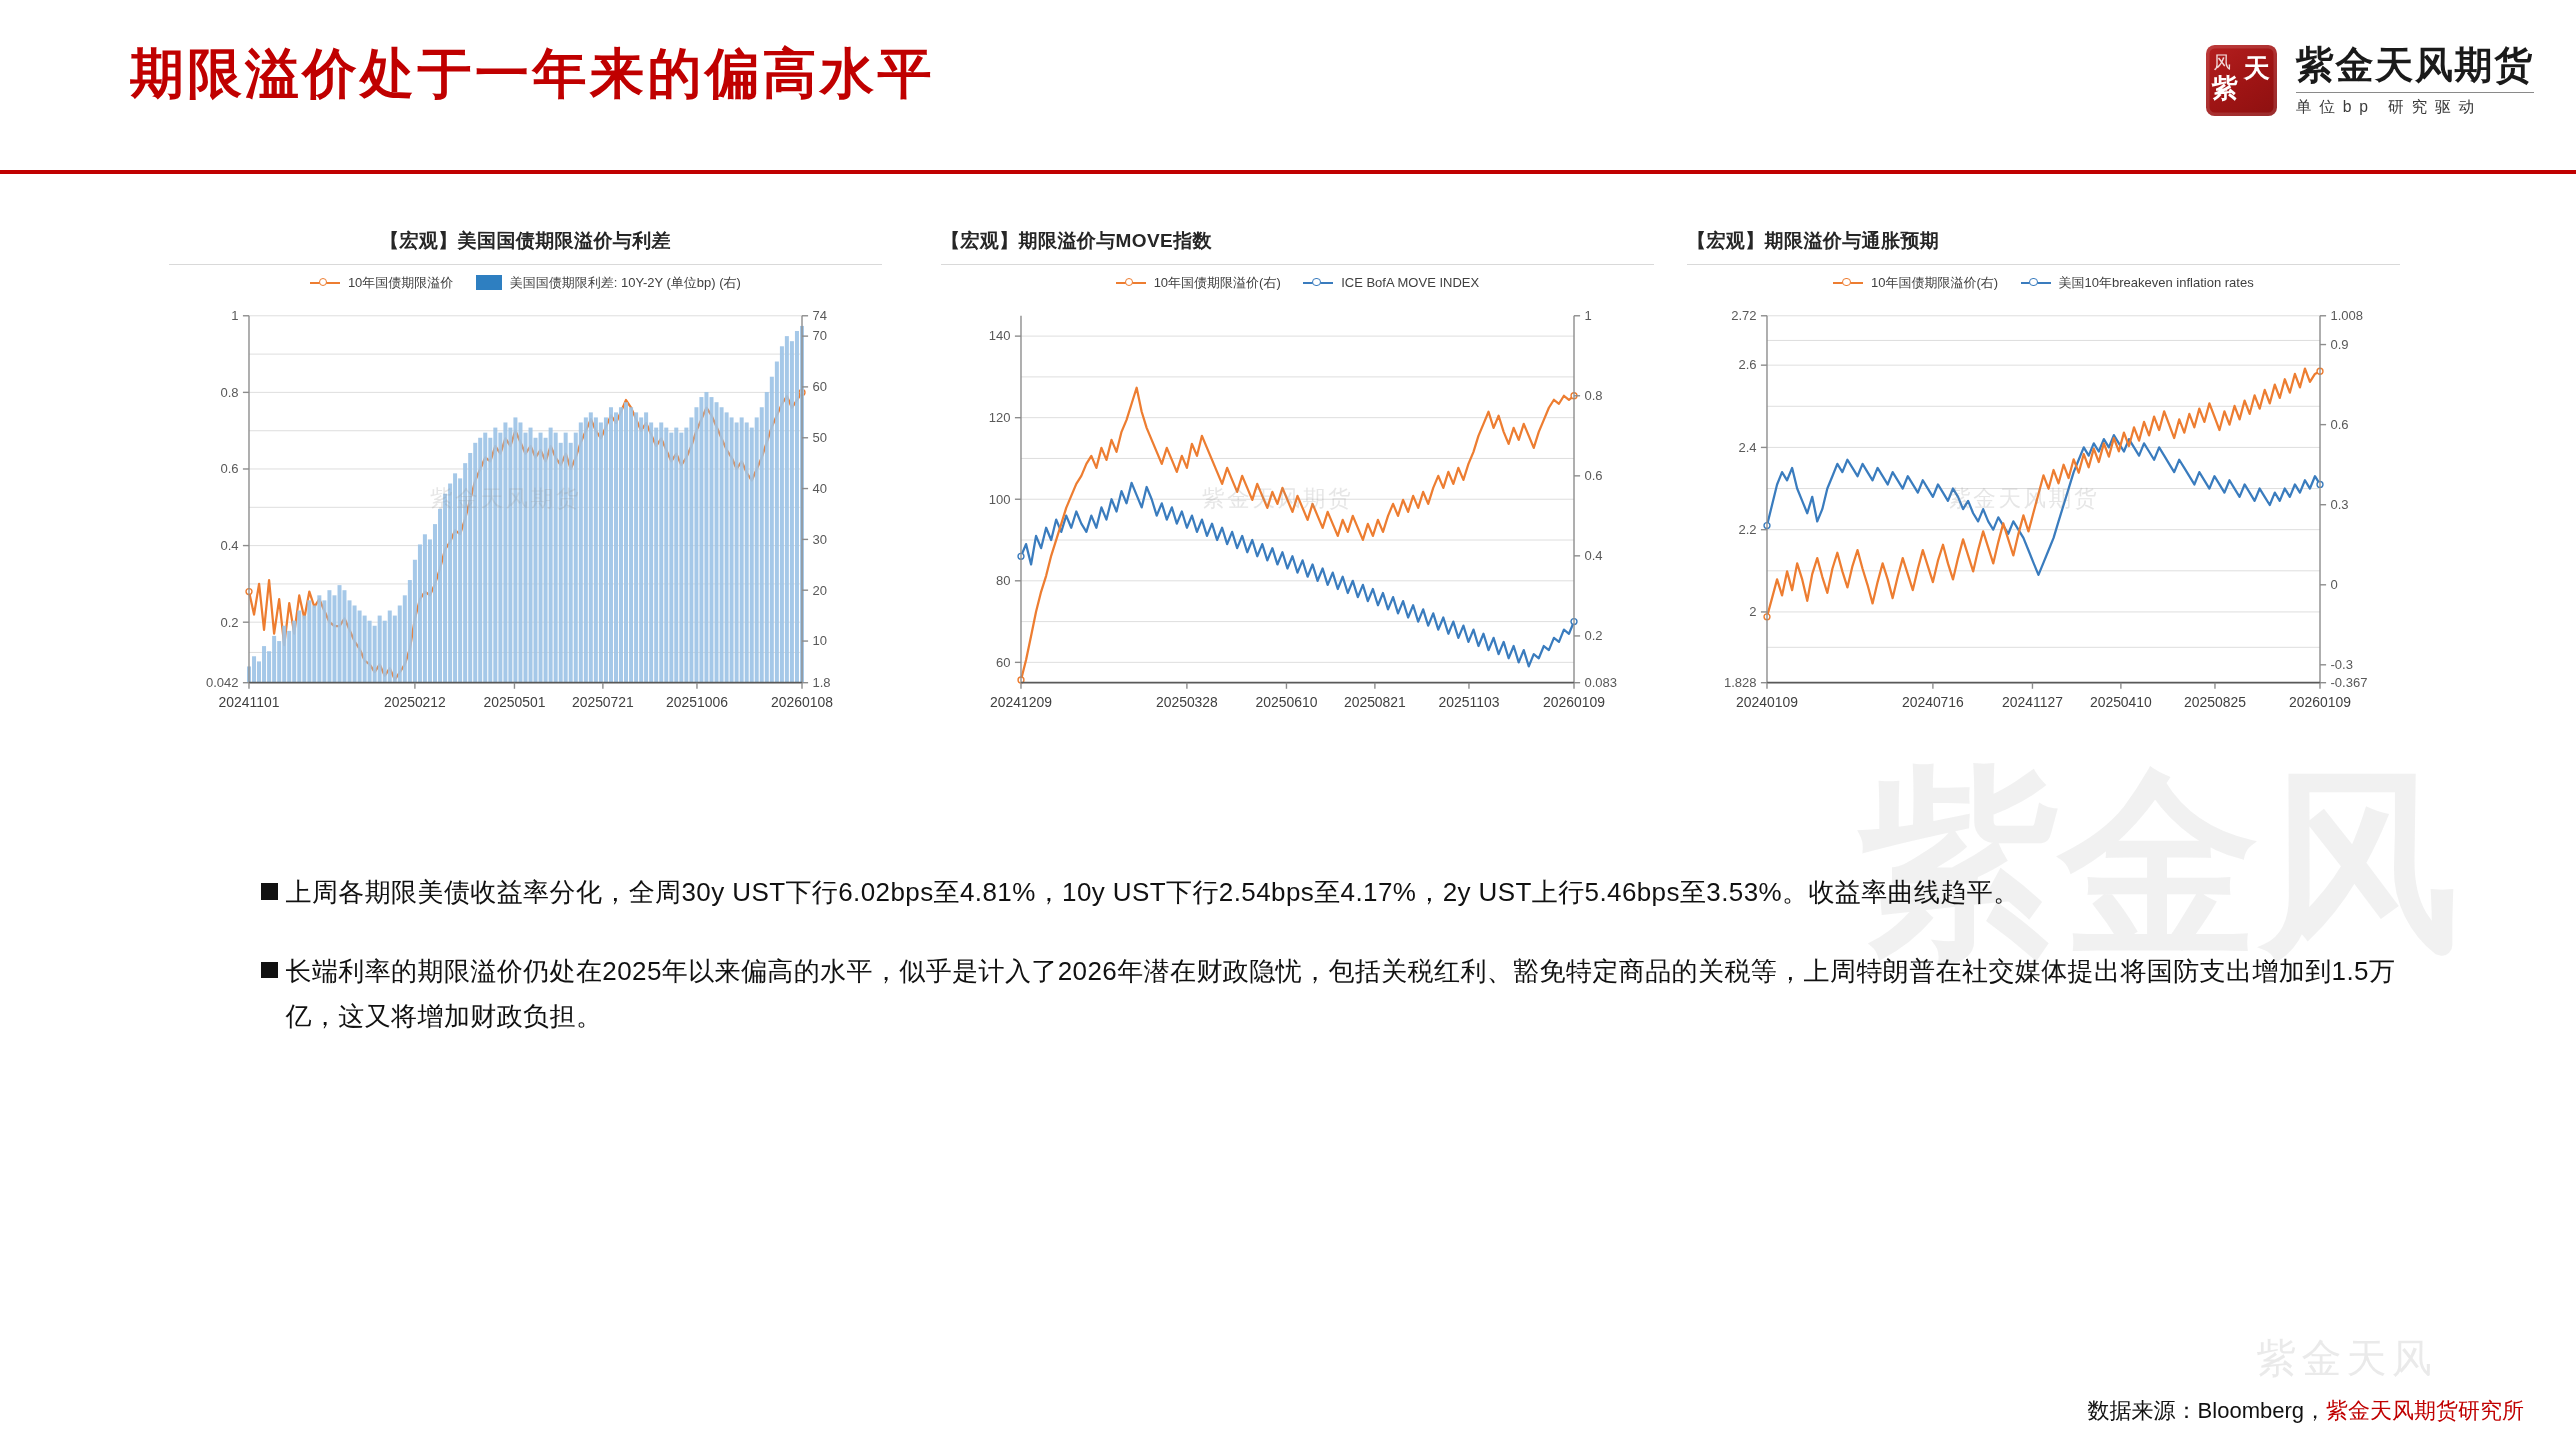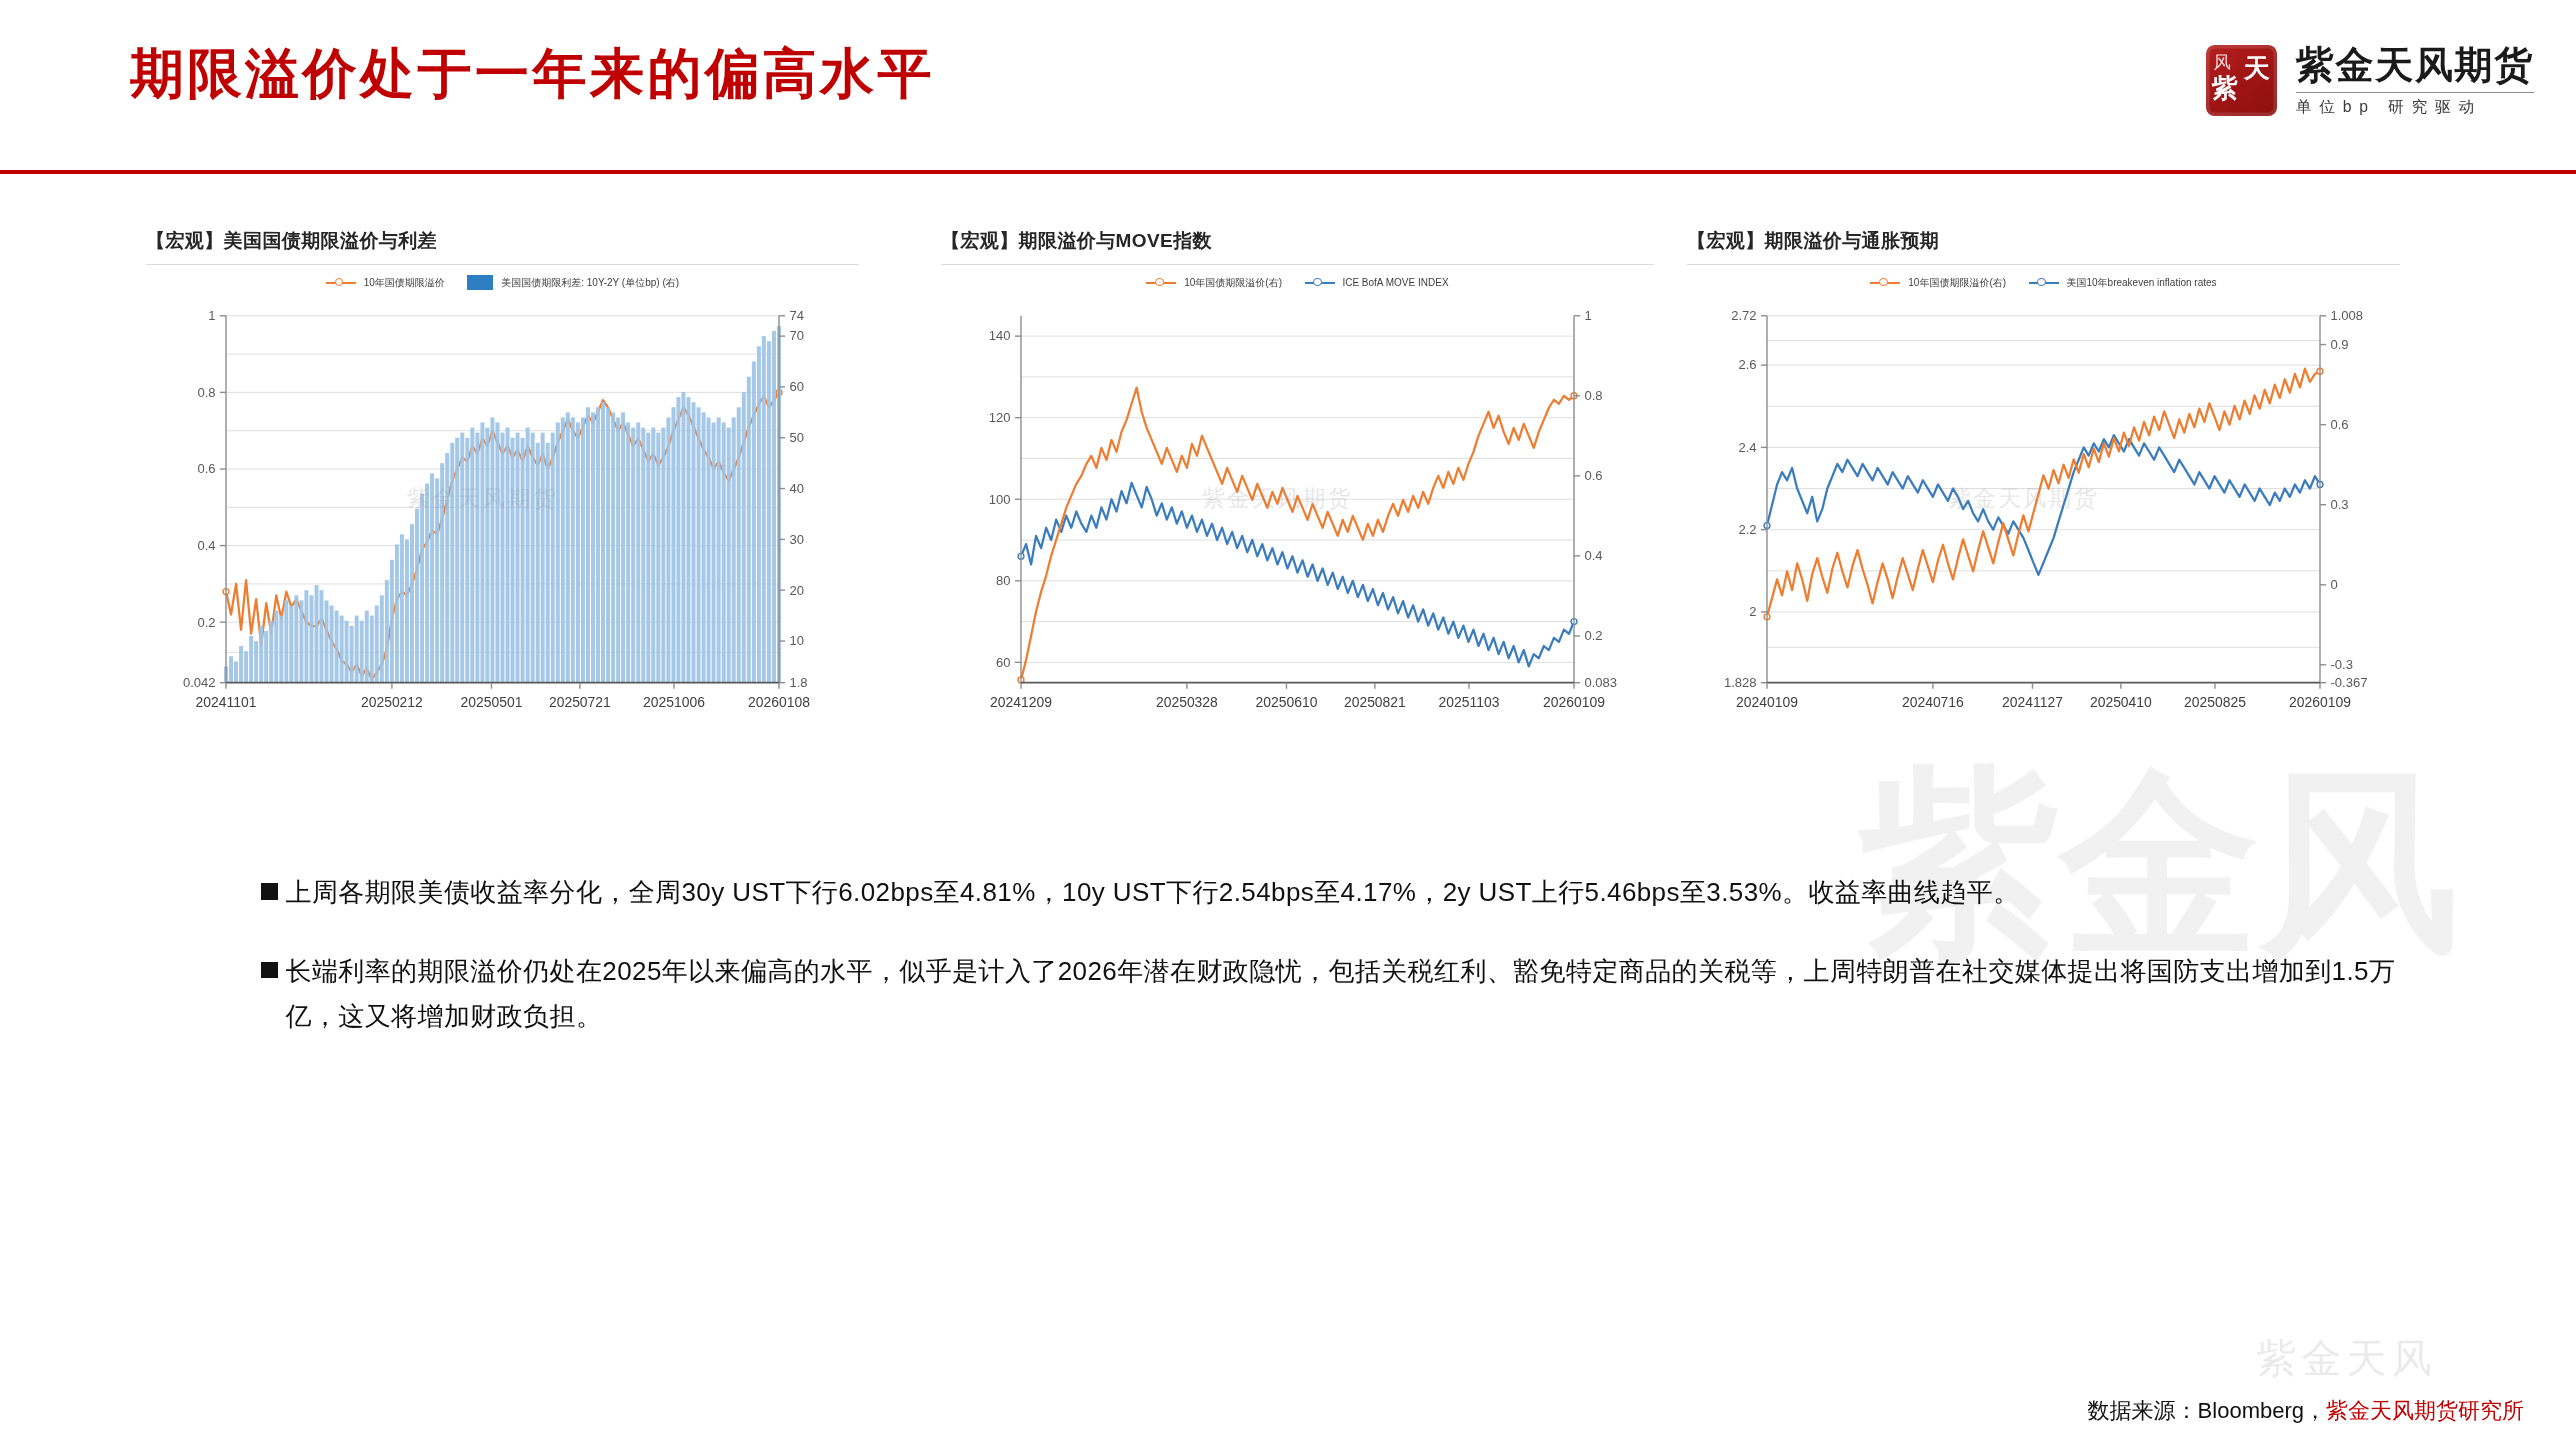--- a/index.html
+++ b/index.html
@@ -31,27 +31,27 @@
   #logo-seal .s1{left:6px;top:30px;}
   #logo-seal .s2{right:7px;top:10.4px;}
   #logo-seal .s3{position:absolute;left:7.8px;top:5.2px;color:#fff;font-size:17.4px;opacity:.85;}
   #logo-text{display:flex;flex-direction:column;line-height:1;}
   #logo-name{font-size:38px;font-weight:bold;color:#1a1a1a;letter-spacing:1.7px;white-space:nowrap;}
   #logo-div{height:1.7px;background:#8a8a8a;margin:7.8px 0 6px 0;width:100%;}
   #logo-slogan{font-size:15.7px;color:#3a3a3a;letter-spacing:7.8px;white-space:nowrap;}
   
   #charts{position:absolute;left:0;top:228px;width:2576px;height:557px;}
   .chart-card{position:absolute;top:0;width:713px;height:557px;}
-  #chart-1{left:146px;}
+  #chart-1{left:169px;text-align:center;}
   #chart-2{left:941px;}
   #chart-3{left:1687px;}
   .chart-title{font-size:19px;font-weight:bold;color:#262626;white-space:nowrap;letter-spacing:0.4px;}
   .chart-title-rule{height:1.7px;background:#d9d9d9;margin:9.6px 0 0 0;}
   .chart-legend{display:flex;justify-content:center;align-items:center;gap:22.6px;height:35px;}
-  .legend-item{display:flex;align-items:center;gap:7.8px;font-size:10px;color:#404040;white-space:nowrap;}
+  .legend-item{display:flex;align-items:center;gap:7.8px;font-size:13px;color:#404040;white-space:nowrap;}
   .lg-line{position:relative;width:30px;height:12px;flex:none;}
   .lg-line::before{content:"";position:absolute;left:0;top:5.2px;width:30px;height:1.7px;background:currentColor;}
   .lg-line::after{content:"";position:absolute;left:8.7px;top:0.9px;width:8.7px;height:8.7px;border-radius:50%;
      border:1.7px solid currentColor;background:#fff;box-sizing:border-box;}
   .lg-swatch{width:26px;height:15px;flex:none;}
   .plot-wrap{position:relative;width:713px;height:452px;}
   .plot-wrap svg{display:block;}
   .axis-lbl{font-size:15px;fill:#595959;font-family:"Liberation Sans",sans-serif;}
   .axis-lbl-x{font-size:16px;fill:#404040;font-family:"Liberation Sans",sans-serif;}
   

